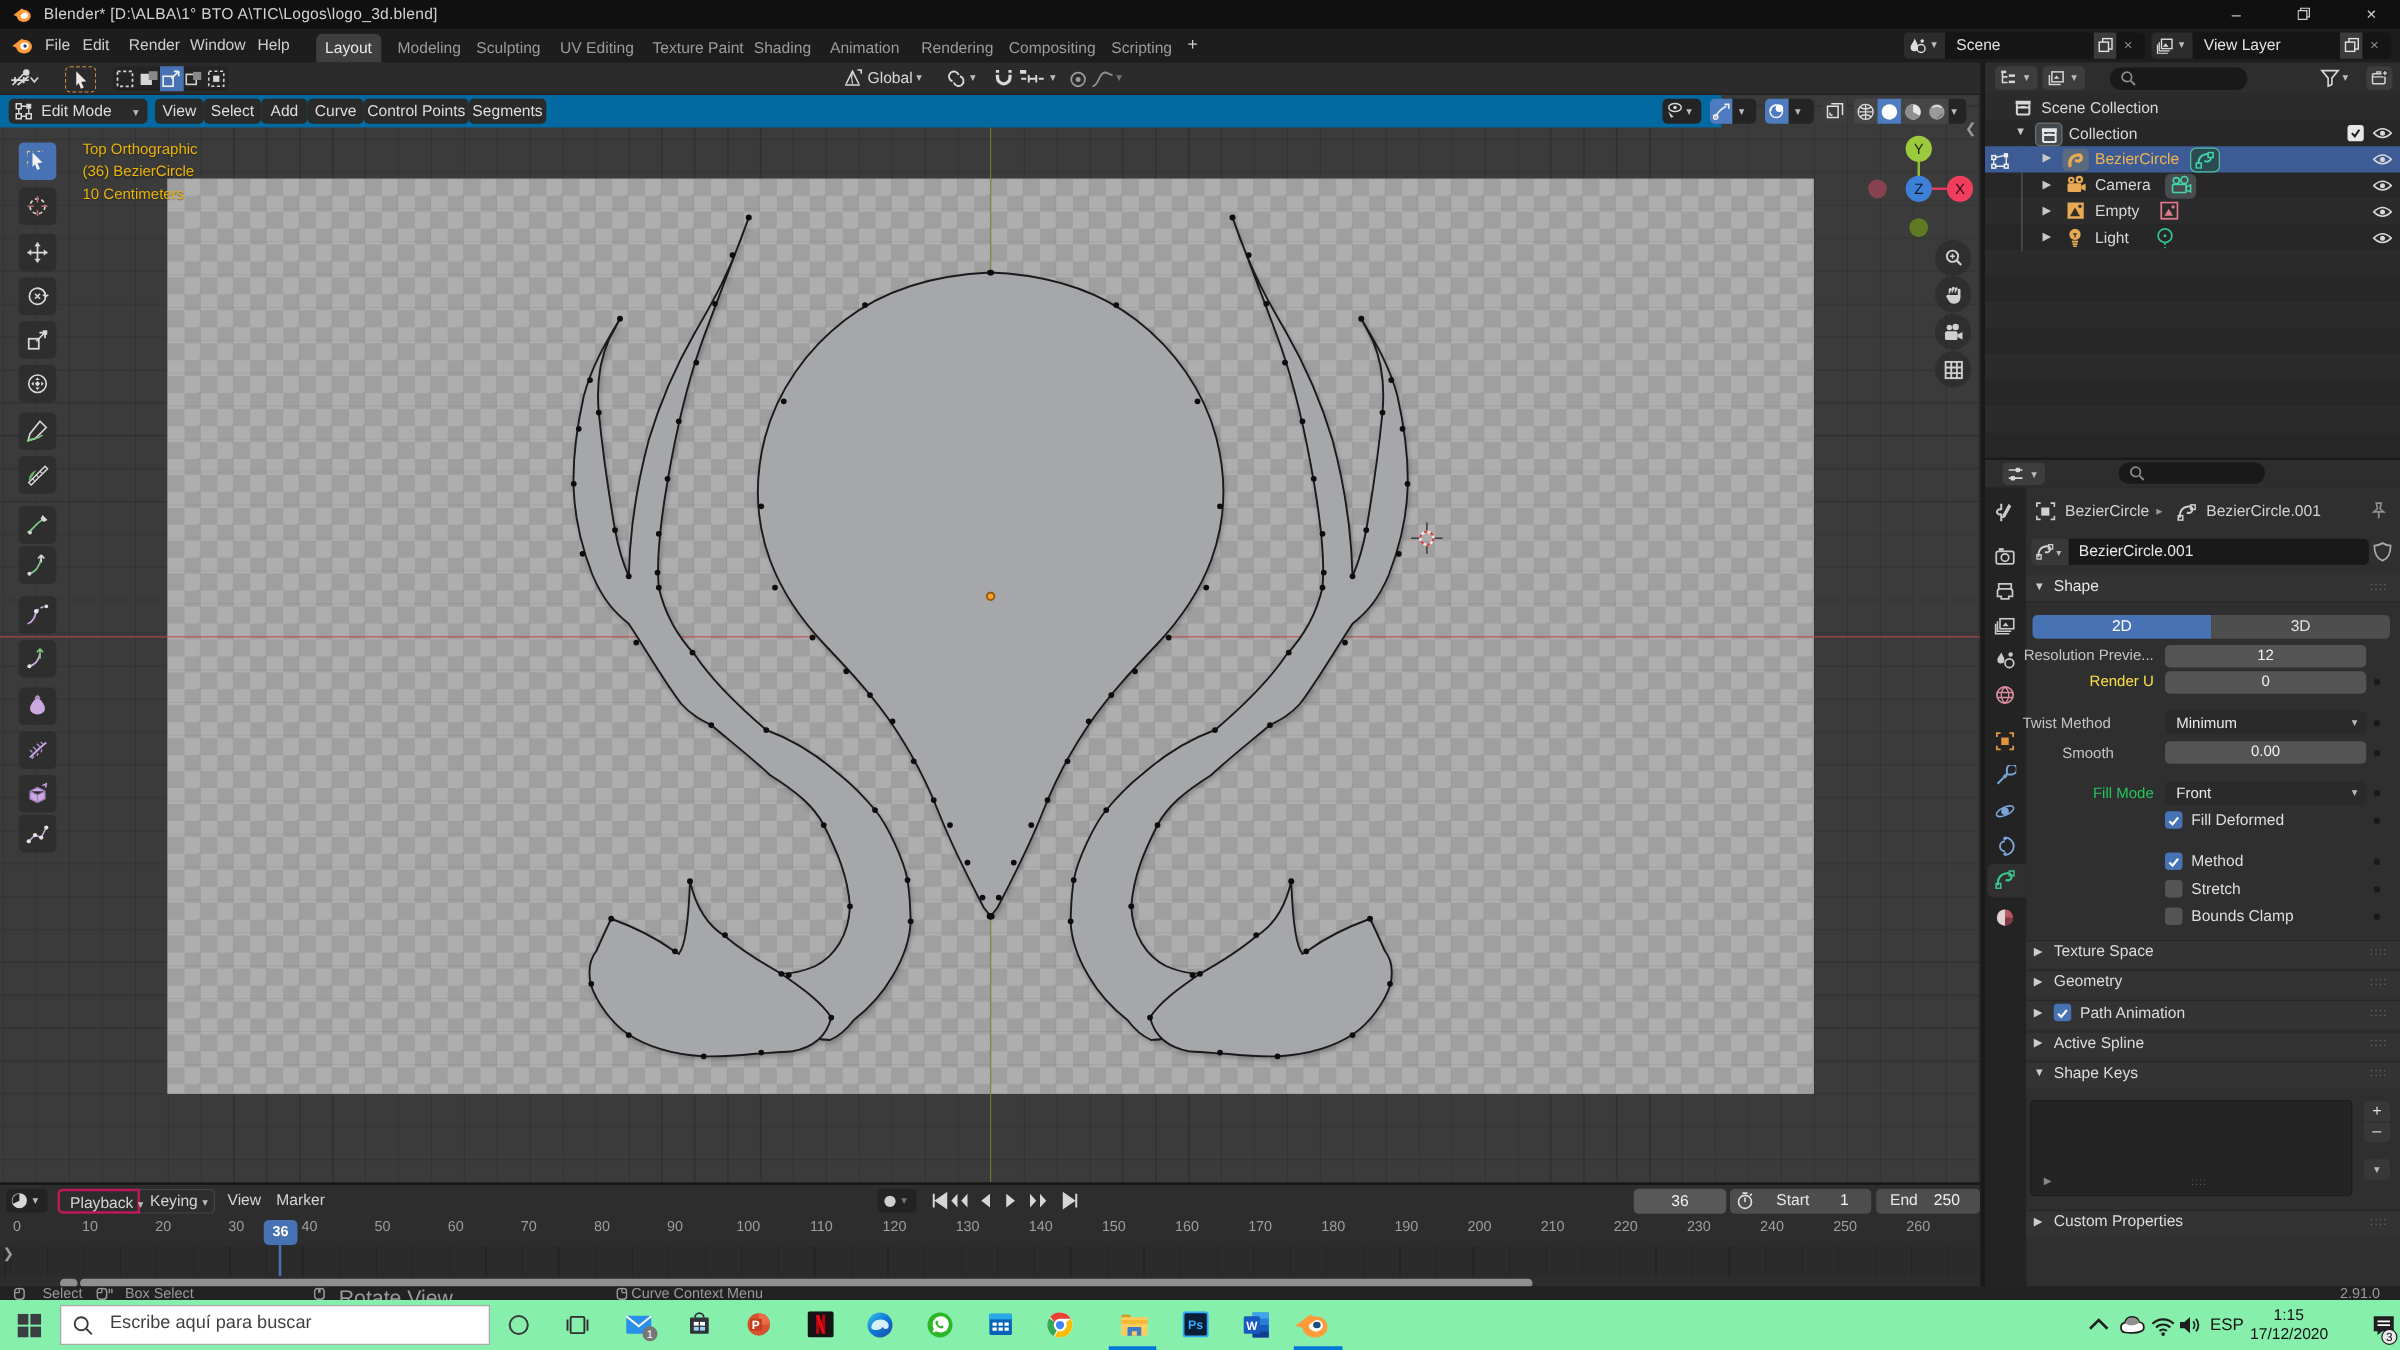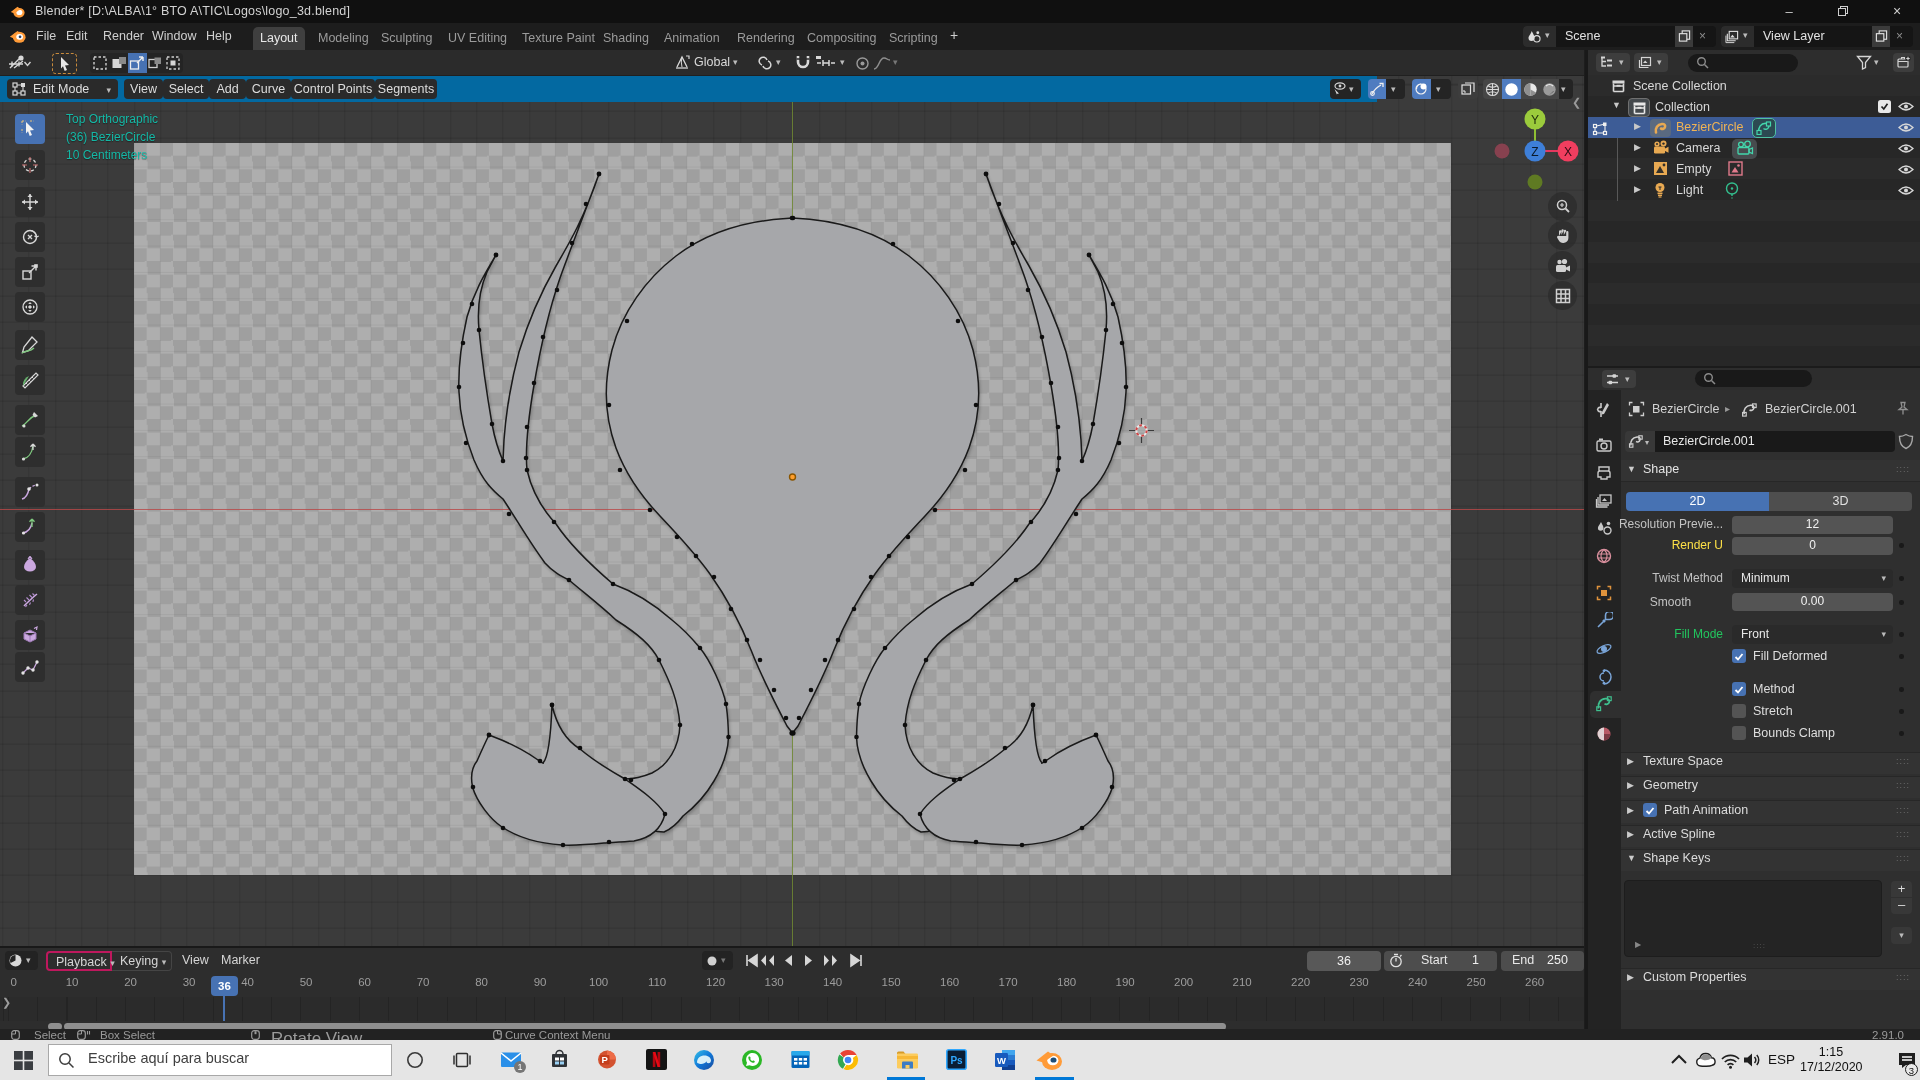--- a/index.html
+++ b/index.html
@@ -37,32 +37,32 @@
   #greenline { left:791.6px; top:26px; width:1.6px; height:844px; background:rgba(112,136,50,0.85); }
   
   #vpheader { left:0; top:0; width:1377px; height:26px; background:#0369a1; }
   .pill { position:absolute; top:3px; height:20px; line-height:20px; background:#2a2a2a; color:#dddddd;
           border-radius:4px; font-size:12.5px; text-align:center; }
   
   .tbtn { position:absolute; left:15px; width:30px; height:30px; background:#2e2e2e; border-radius:4px; }
   .tbtn.active { background:#4772b3; }
   .tbtn svg { position:absolute; left:5px; top:5px; }
   
-  #vptext { left:66px; top:34px; color:#14b8a6; font-size:12px; line-height:18px; text-shadow:0 1px 1px rgba(0,0,0,0.4); }
+  #vptext { left:66px; top:34px; color:#eab308; font-size:12px; line-height:18px; text-shadow:0 1px 1px rgba(0,0,0,0.4); }
   
   .navbtn { position:absolute; left:1548px; width:29px; height:29px; border-radius:50%; background:rgba(41,41,41,0.68); }
   .navbtn svg { position:absolute; left:5.5px; top:5.5px; }
   
   #timeline { left:0; top:946px; width:1584px; height:83px; background:#2d2d2d; border-top:2px solid #191919; }
   
   #statusbar { left:0; top:1029px; width:1920px; height:11px; background:#222222; }
   
   #rightcol { left:1585px; top:50px; width:335px; height:979px; background:#282828; border-left:3px solid #191919; }
   
-  #taskbar { left:0; top:1040px; width:1920px; height:40px; background:#e5e5e5; }
+  #taskbar { left:0; top:1040px; width:1920px; height:40px; background:#86efac; }
 </style>
 </head>
 <body>
 <div id="root">
   <div id="titlebar" class="abs">
     <svg class="abs" style="left:10px;top:4.5px" width="15" height="14" viewBox="0 0 20 18">
       <ellipse cx="12" cy="10" rx="7.5" ry="6.5" fill="#ff9b38"></ellipse>
       <ellipse cx="12.5" cy="9.5" rx="4" ry="3.4" fill="#fff"></ellipse>
       <path d="M1 9 L10 2 L14 5 L6 11 Z" fill="#ff9b38"></path>
     </svg>
@@ -854,21 +854,21 @@
     <span class="abs" style="left:39px;top:414px;color:#ccc;font-size:9px">▼</span>
     <div class="abs" style="left:55px;top:412px;color:#e4e4e4;font-size:12.5px">Shape</div>
     <div class="abs" style="left:308px;top:414px;color:#6e6e6e;font-size:9px;letter-spacing:1px">::::</div>
     <div class="abs" style="left:38px;top:442px;width:143px;height:19px;background:#4772b3;border-radius:4px 0 0 4px;color:#fff;font-size:12.5px;text-align:center;line-height:19px">2D</div>
     <div class="abs" style="left:181px;top:442px;width:143px;height:19px;background:#4e4e4e;border-radius:0 4px 4px 0;color:#e0e0e0;font-size:12.5px;text-align:center;line-height:19px">3D</div>
     <div class="abs" style="left:30px;top:467px;width:105px;height:15px;color:#c3c3c3;font-size:12px;text-align:right">Resolution Previe...</div>
     <div class="abs" style="left:144px;top:466px;width:161px;height:17.5px;background:#545454;border-radius:4px;color:#f2f2f2;font-size:12px;text-align:center;line-height:17.5px">12</div>
     <div class="abs" style="left:30px;top:488px;width:105px;height:15px;color:#fde047;font-size:12px;text-align:right">Render U</div>
     <div class="abs" style="left:144px;top:487px;width:161px;height:17.5px;background:#545454;border-radius:4px;color:#f2f2f2;font-size:12px;text-align:center;line-height:17.5px">0</div>
     <div class="abs" style="left:311px;top:493px;width:4.5px;height:4.5px;border-radius:50%;background:#191919"></div>
-    <div class="abs" style="left:30px;top:521px;width:105px;height:15px;color:#c3c3c3;font-size:12px;text-align:right">Twist Method</div>
+    <div class="abs" style="left:30px;top:521px;width:105px;height:15px;color:#c3c3c3;font-size:12px;text-align:left">Twist Method</div>
     <div class="abs" style="left:144px;top:519px;width:161px;height:18.5px;background:#2a2a2a;border-radius:4px;color:#e8e8e8;font-size:12px;line-height:18.5px;padding-left:9px">Minimum<span style="position:absolute;right:7px;top:0px;color:#bbb;font-size:9px">▾</span></div>
     <div class="abs" style="left:311px;top:526px;width:4.5px;height:4.5px;border-radius:50%;background:#191919"></div>
     <div class="abs" style="left:30px;top:545px;width:105px;height:15px;color:#c3c3c3;font-size:12px;text-align:center">Smooth</div>
     <div class="abs" style="left:144px;top:543px;width:161px;height:17.5px;background:#545454;border-radius:4px;color:#f2f2f2;font-size:12px;text-align:center;line-height:17.5px">0.00</div>
     <div class="abs" style="left:311px;top:550px;width:4.5px;height:4.5px;border-radius:50%;background:#191919"></div>
     <div class="abs" style="left:30px;top:577px;width:105px;height:15px;color:#22c55e;font-size:12px;text-align:right">Fill Mode</div>
     <div class="abs" style="left:144px;top:575px;width:161px;height:18.5px;background:#2a2a2a;border-radius:4px;color:#e8e8e8;font-size:12px;line-height:18.5px;padding-left:9px">Front<span style="position:absolute;right:7px;top:0px;color:#bbb;font-size:9px">▾</span></div>
     <div class="abs" style="left:311px;top:582px;width:4.5px;height:4.5px;border-radius:50%;background:#191919"></div>
 
     <div class="abs" style="left:144px;top:599px;width:14px;height:14px;background:#4772b3;border-radius:3px"></div>

